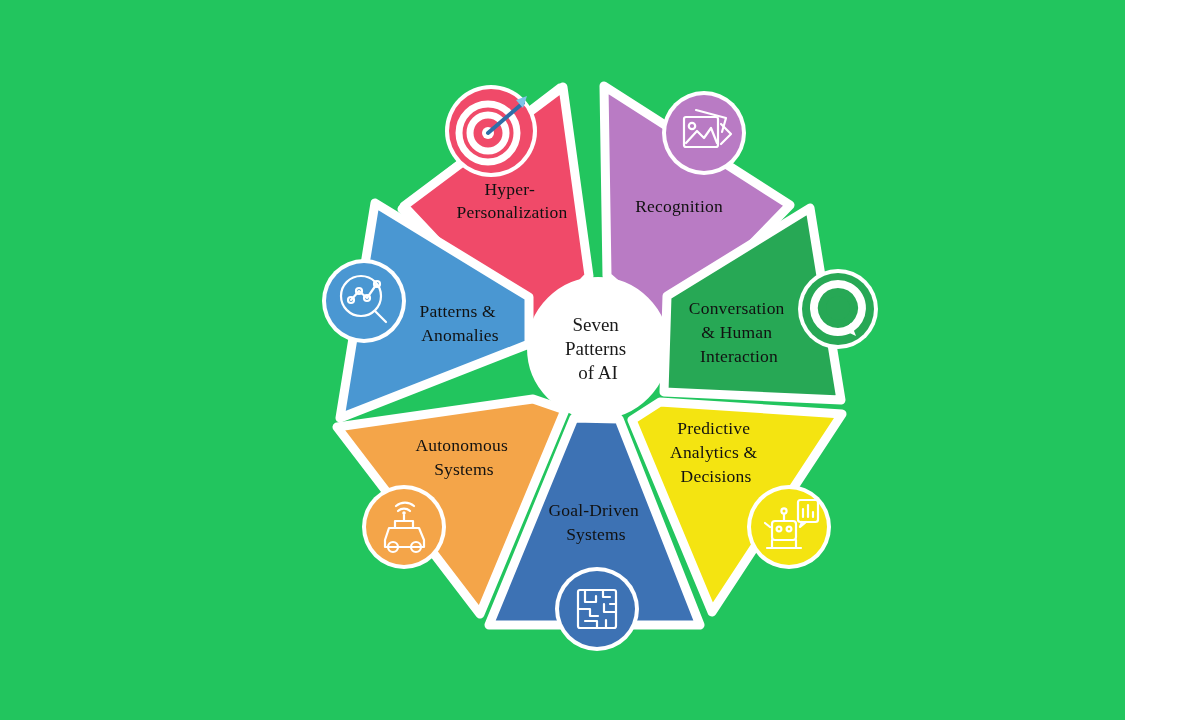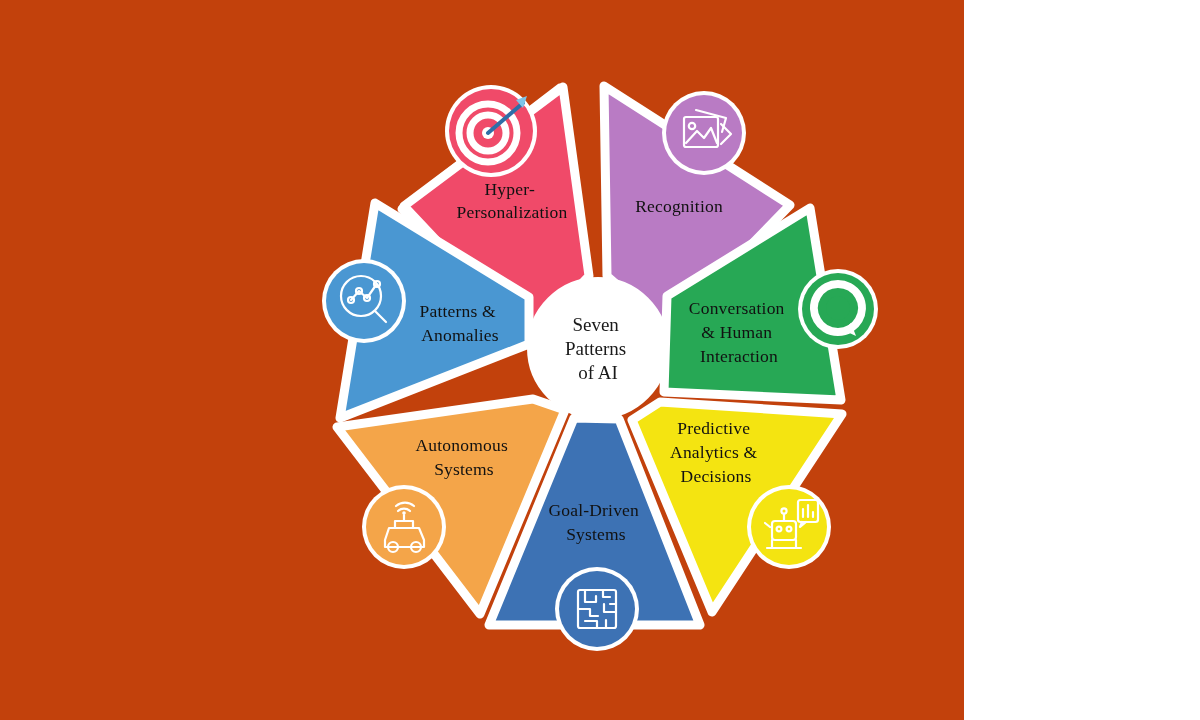--- a/index.html
+++ b/index.html
@@ -4,22 +4,22 @@
 <style>
   html,body{margin:0;padding:0;}
   body{
     width:1200px;height:720px;
     background:#ffffff;
     font-family:"Liberation Serif", serif;
     overflow:hidden;
   }
   #stage{
     position:relative;
-    width:964px;height:720px;
-    background:#c2410c;
+    width:1125px;height:720px;
+    background:#22c55e;
   }
   #wheel-wrap{
     position:absolute;
     left:0;top:0;
     width:1200px;height:720px;
   }
   svg#wheel{display:block;}
   .seg-path{ stroke:#ffffff; stroke-width:9; stroke-linejoin:round; }
   .seg-label{
     font-family:"Liberation Serif", serif;

